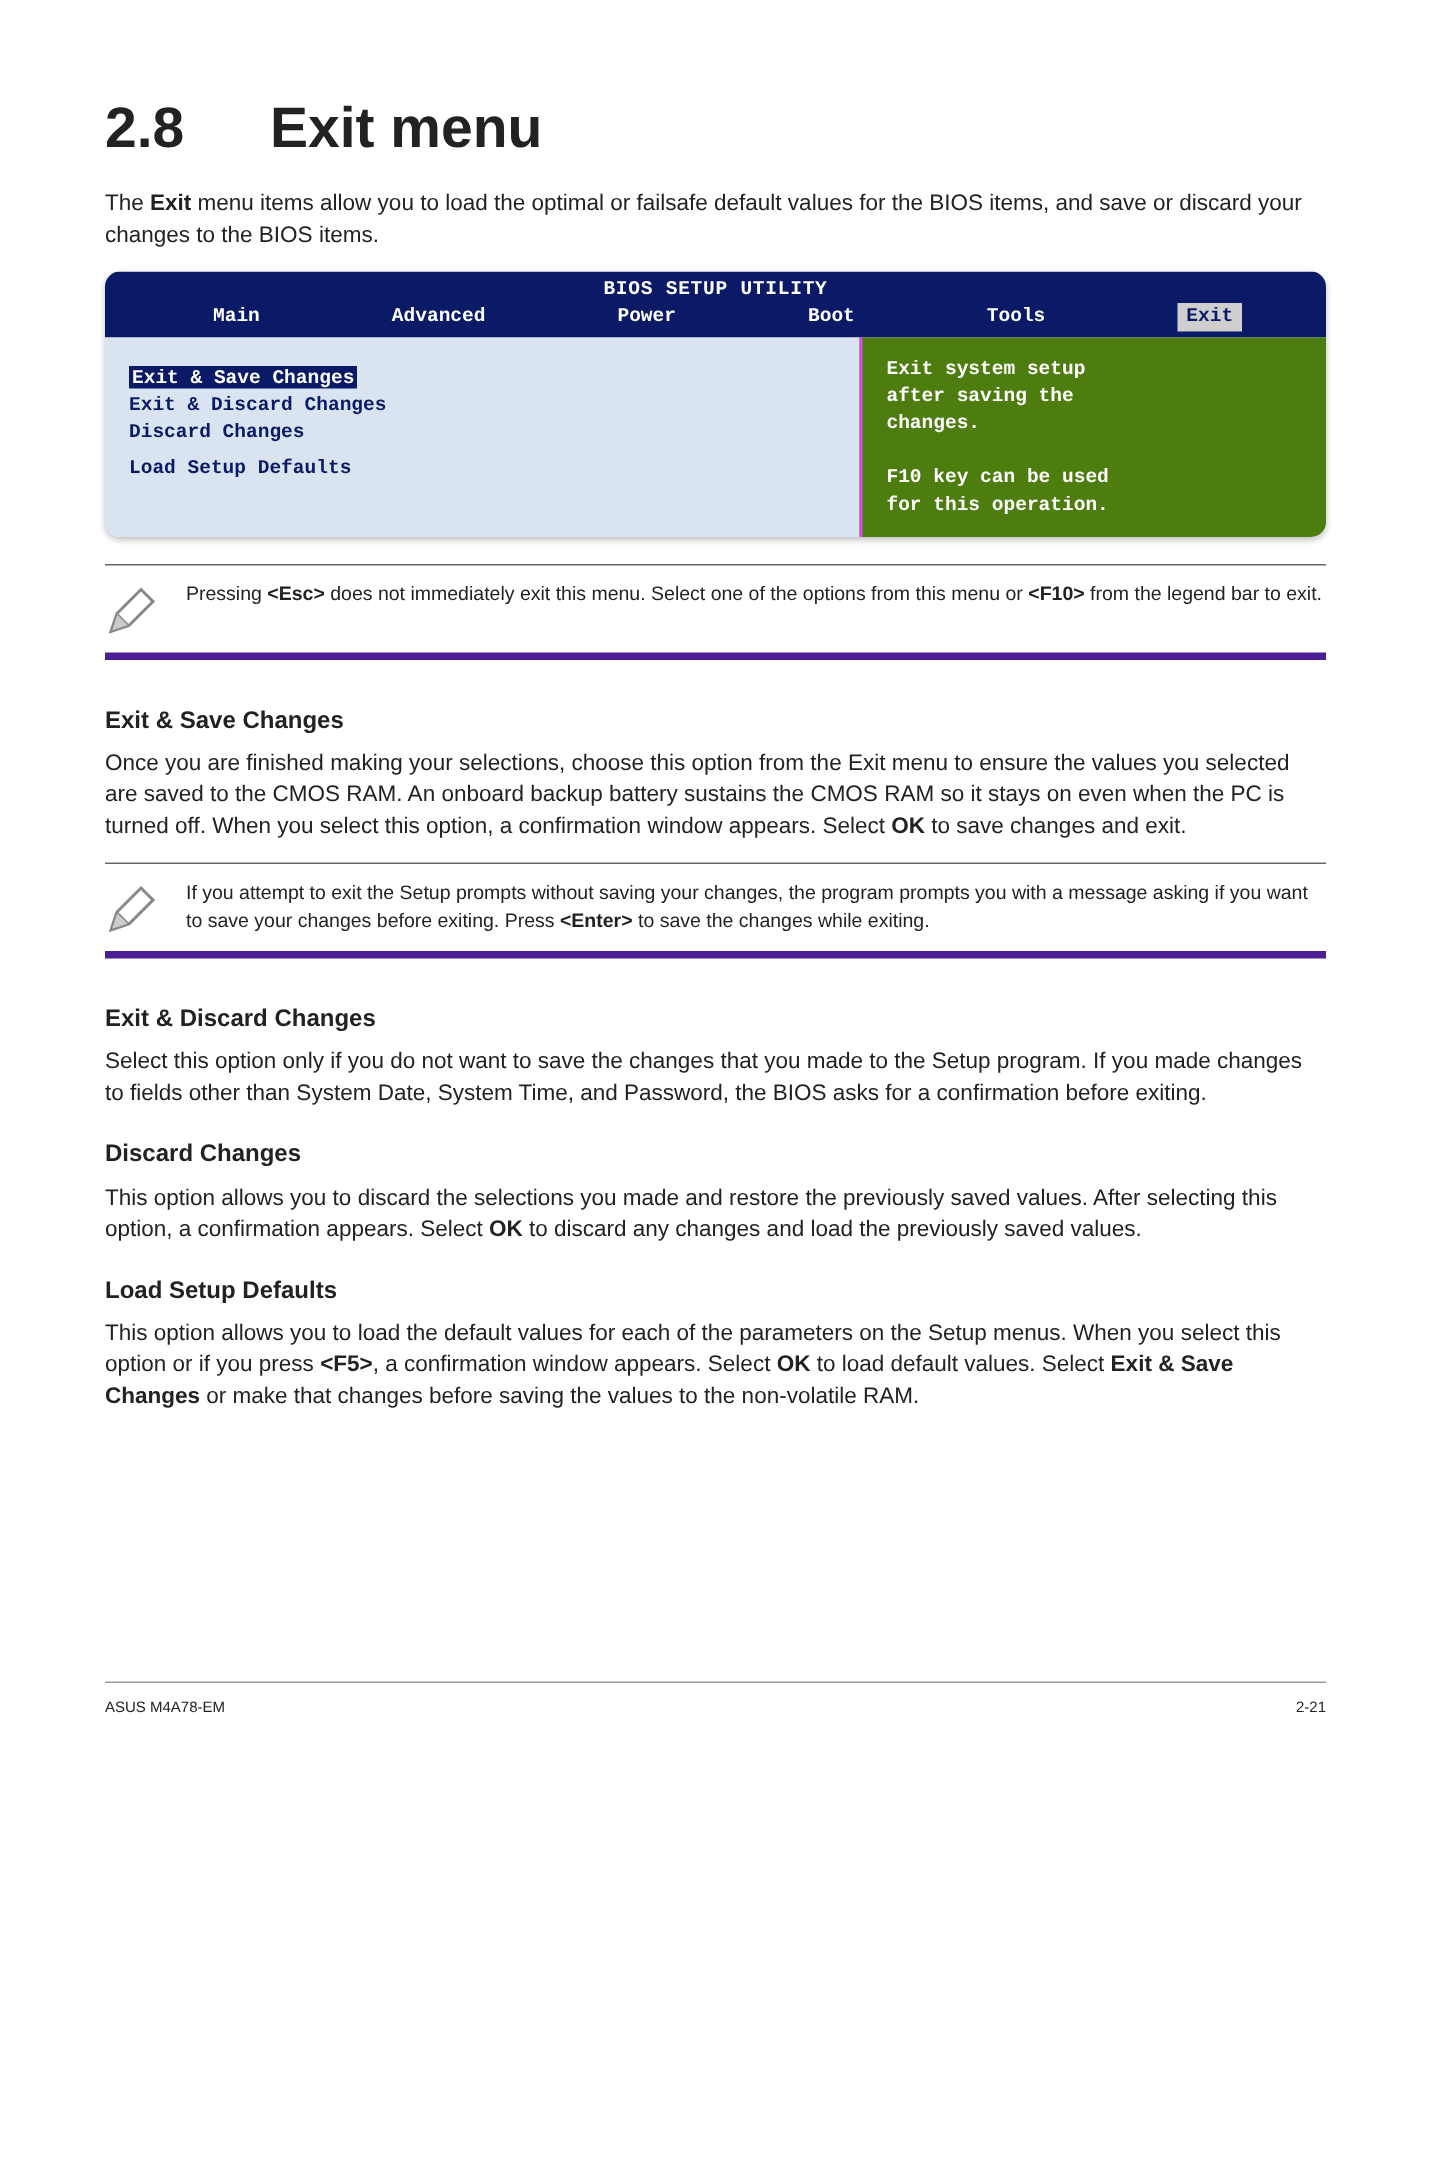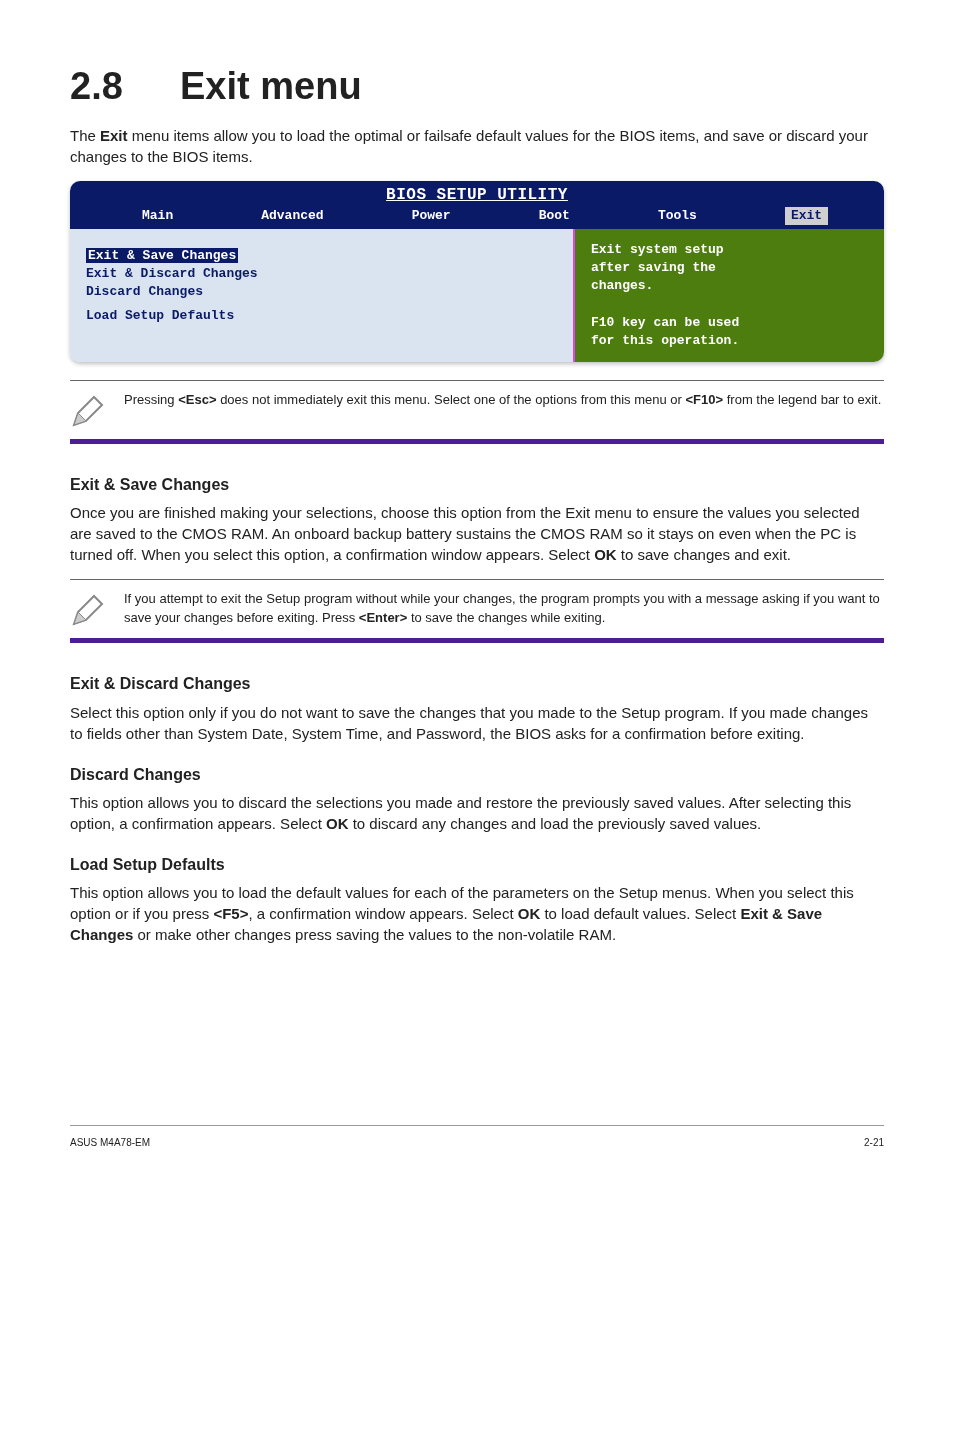--- a/index.html
+++ b/index.html
@@ -34,24 +34,23 @@
     overflow: hidden;
     margin: 10px 0 18px 0;
     box-shadow: 0 2px 4px rgba(0,0,0,0.25);
   }
   .bios-title {
     background: #0b1a66;
     color: #fff;
     text-align: center;
     font-family: "Courier New", monospace;
     font-weight: bold;
-    font-size: 16px;
+    font-size: 13px;
     padding: 3px 0 0 0;
     letter-spacing: 0.5px;
-    text-decoration: underline;
   }
   .bios-tabs {
     background: #0b1a66;
     font-family: "Courier New", monospace;
     font-weight: bold;
     font-size: 13px;
     color: #fff;
     padding: 0 24px 4px 24px;
     display: flex;
     gap: 40px;
@@ -169,33 +168,33 @@
 <p class="body">
   <span>Once you are finished making your selections, choose this option from the Exit menu to ensure the values you selected are saved to the CMOS RAM. An onboard backup battery sustains the CMOS RAM so it stays on even when the PC is turned off. When you select this option, a confirmation window appears. Select </span><b>OK</b><span> to save changes and exit.</span>
 </p>
 
 <div class="note-row">
   <svg class="note-icon" viewBox="0 0 36 36">
       <path d="M4 32 L8 20 L24 4 L32 12 L16 28 Z" fill="none" stroke="#888" stroke-width="2"></path>
       <path d="M4 32 L8 20 L16 28 Z" fill="#ccc" stroke="#888" stroke-width="1"></path>
     </svg>
   <div class="note-text">
-    <span> If you attempt to exit the Setup program without while your changes, the program prompts you with a message asking if you want to save your changes before exiting. Press </span><b>&lt;Enter&gt;</b><span> to save the changes while exiting.</span>
+    <span> If you attempt to exit the Setup prompts without saving your changes, the program prompts you with a message asking if you want to save your changes before exiting. Press </span><b>&lt;Enter&gt;</b><span> to save the changes while exiting.</span>
   </div>
 </div>
 
 <h2 class="sub">Exit &amp; Discard Changes</h2>
 <p class="body">Select this option only if you do not want to save the changes that you made to the Setup program. If you made changes to fields other than System Date, System Time, and Password, the BIOS asks for a confirmation before exiting.</p>
 
 <h2 class="sub">Discard Changes</h2>
 <p class="body">
   <span>This option allows you to discard the selections you made and restore the previously saved values. After selecting this option, a confirmation appears. Select </span><b>OK</b><span> to discard any changes and load the previously saved values.</span>
 </p>
 
 <h2 class="sub">Load Setup Defaults</h2>
 <p class="body">
-  <span>This option allows you to load the default values for each of the parameters on the Setup menus. When you select this option or if you press </span><b>&lt;F5&gt;</b><span>, a confirmation window appears. Select </span><b>OK</b><span> to load default values. Select </span><b>Exit &amp; Save Changes</b><span> or make other changes press saving the values to the non-volatile RAM.</span>
+  <span>This option allows you to load the default values for each of the parameters on the Setup menus. When you select this option or if you press </span><b>&lt;F5&gt;</b><span>, a confirmation window appears. Select </span><b>OK</b><span> to load default values. Select </span><b>Exit &amp; Save Changes</b><span> or make that changes before saving the values to the non-volatile RAM.</span>
 </p>
 
 <div class="footer">
   <span>ASUS M4A78-EM</span>
   <span>2-21</span>
 </div>
 
 </body></html>

